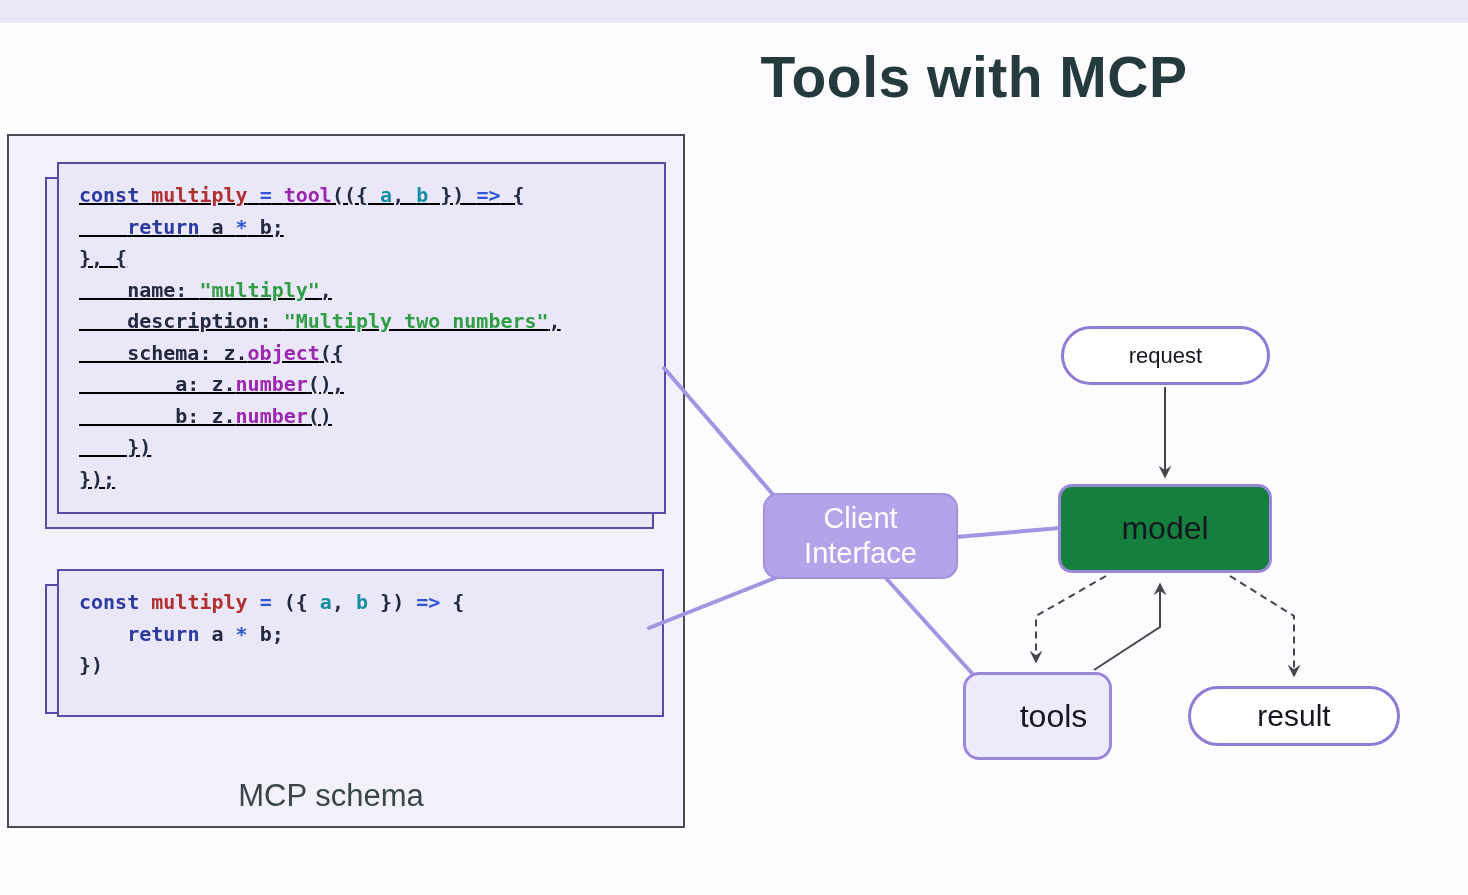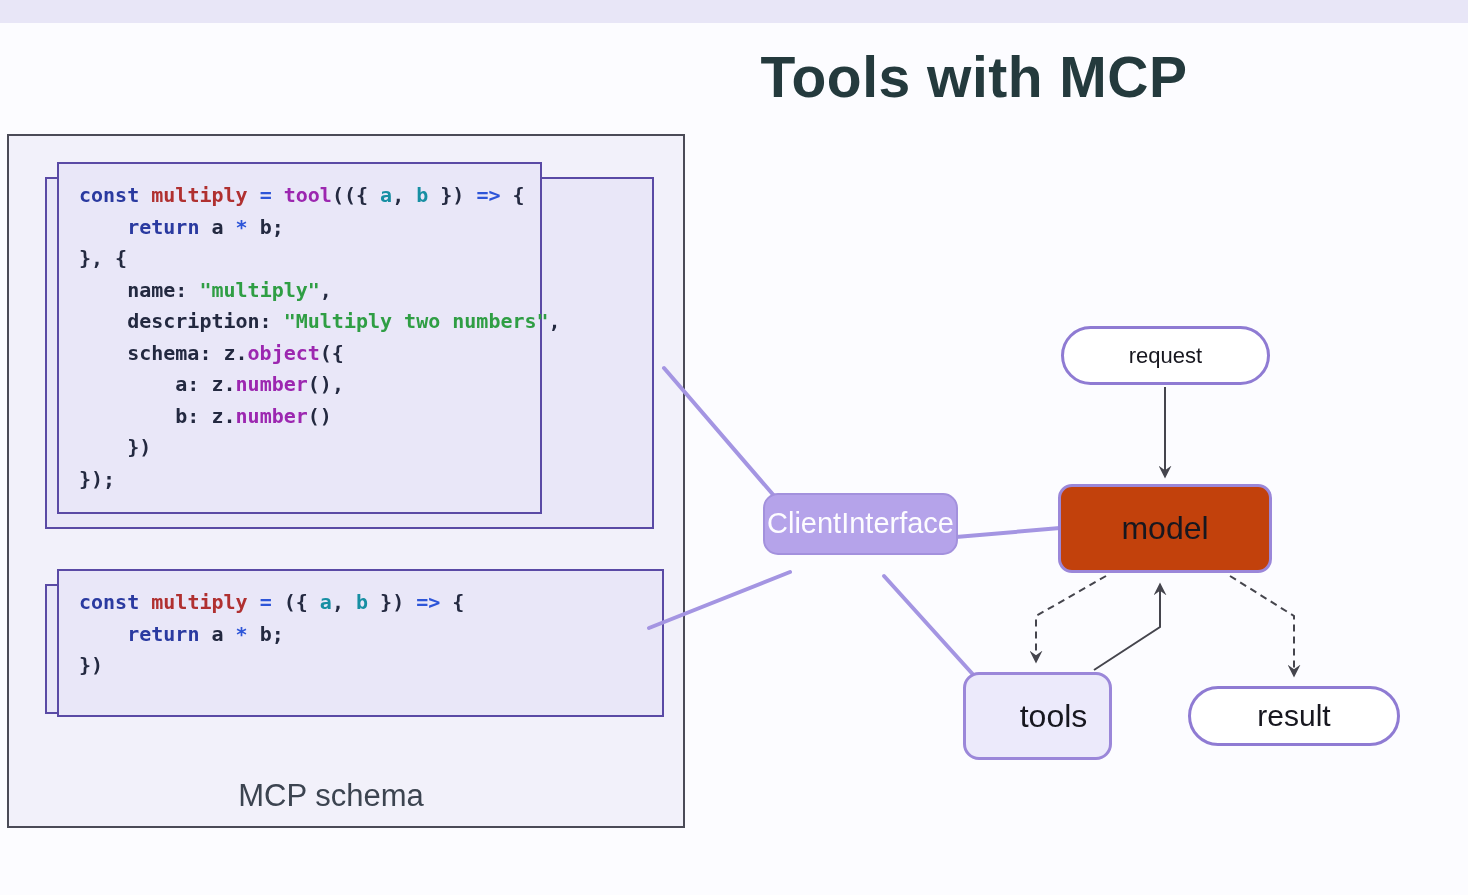--- a/index.html
+++ b/index.html
@@ -22,21 +22,21 @@
   }
   .mcp-box{
     position:absolute;left:7px;top:134px;width:678px;height:694px;
     background:#f2f1fa;border:2px solid #4b4b57;box-sizing:border-box;
   }
   .sheet{
     position:absolute;box-sizing:border-box;
     background:#e9e7f8;border:2px solid #5a4aa5;
   }
   .sheet.back1{left:36px;top:41px;width:609px;height:352px;}
-  .sheet.front1{left:48px;top:26px;width:485px;height:352px;}
+  .sheet.front1{left:48px;top:26px;width:609px;height:352px;text-decoration:underline;}
   .sheet.back2{left:36px;top:448px;width:607px;height:130px;}
   .sheet.front2{left:48px;top:433px;width:607px;height:148px;}
   pre.code{
     margin:0;padding:16px 0 0 20px;
     font-family:"DejaVu Sans Mono", monospace;
     font-size:20px;line-height:31.5px;font-weight:bold;
     color:#232940;
   }
   .tok-kw{color:#2a3aa0;}
   .tok-nm{color:#b03030;}
@@ -55,27 +55,27 @@
     display:flex;align-items:center;justify-content:center;
     color:#17171f;background:#ffffff;
   }
   .node-request{
     left:1061px;top:326px;width:209px;height:59px;
     border:3px solid #8f7bd3;border-radius:30px;font-size:22px;
   }
   .node-model{
     left:1058px;top:484px;width:214px;height:89px;
     border:3px solid #9b87d9;border-radius:14px;
-    background:#c2410c;font-size:32px;
+    background:#15803d;font-size:32px;
   }
   .node-client{
-    left:763px;top:493px;width:195px;height:62px;
+    left:763px;top:493px;width:195px;height:86px;
     border:2px solid #a391dd;border-radius:15px;
     background:#b5a3ea;font-size:29px;color:#fdfcff;
-    flex-direction:row;line-height:1.22;
+    flex-direction:column;line-height:1.22;
   }
   .node-tools{
     left:963px;top:672px;width:149px;height:88px;
     border:3px solid #9b87d9;border-radius:16px;
     background:#eceafb;font-size:32px;padding-left:32px;
   }
   .node-result{
     left:1188px;top:686px;width:212px;height:60px;
     border:3px solid #8f7bd3;border-radius:30px;font-size:30px;align-items:center;
   }

